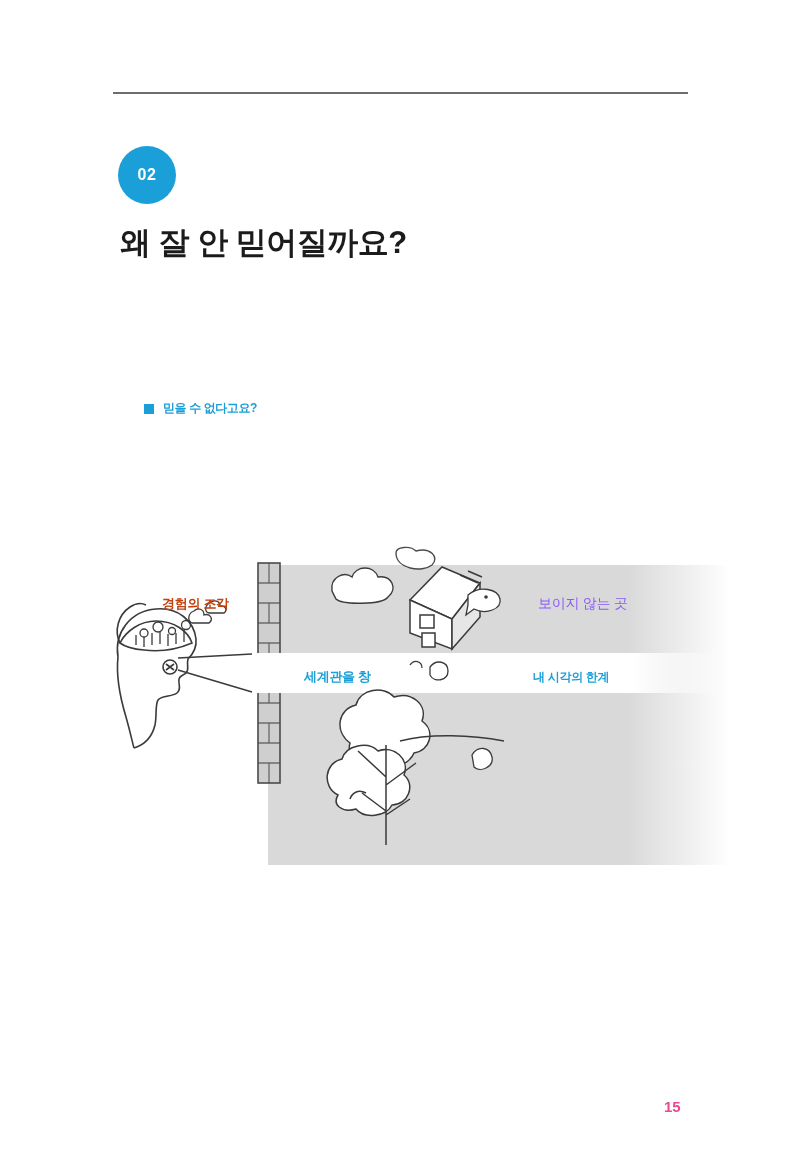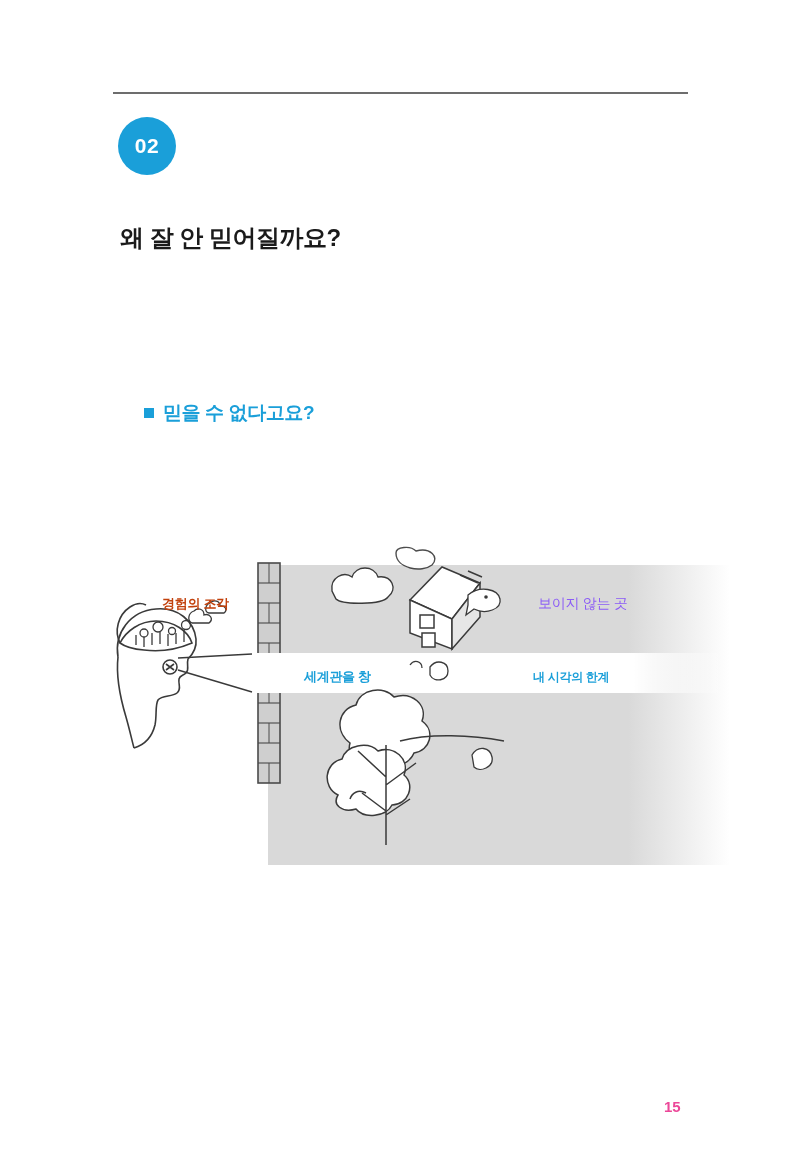--- a/index.html
+++ b/index.html
@@ -23,58 +23,58 @@
     position: absolute;
     left: 113px;
     top: 92px;
     width: 575px;
     height: 2px;
     background: #6d6d6d;
   }
   .chapter-badge {
     position: absolute;
     left: 118px;
-    top: 117px;
+    top: 146px;
     width: 58px;
     height: 58px;
     border-radius: 50%;
     background: #1a9fd9;
     color: #ffffff;
-    font-size: 21px;
+    font-size: 16px;
     font-weight: bold;
     display: flex;
     align-items: center;
     justify-content: center;
     letter-spacing: 0.5px;
   }
   .page-title {
     position: absolute;
     left: 120px;
     top: 222px;
-    font-size: 24px;
+    font-size: 31px;
     font-weight: bold;
     color: #1b1b1b;
     letter-spacing: -0.5px;
   }
   .section-head {
     position: absolute;
     left: 144px;
     top: 400px;
     display: flex;
     align-items: center;
     gap: 9px;
   }
   .section-bullet {
     width: 10px;
     height: 10px;
     background: #1a9fd9;
     display: inline-block;
   }
   .section-head-label {
-    font-size: 19px;
+    font-size: 12px;
     font-weight: bold;
     color: #1a9fd9;
     letter-spacing: -0.4px;
   }
   .lead-paragraph {
     position: absolute;
     left: 146px;
     top: 468px;
     font-size: 18px;
     color: #1b1b1b;

